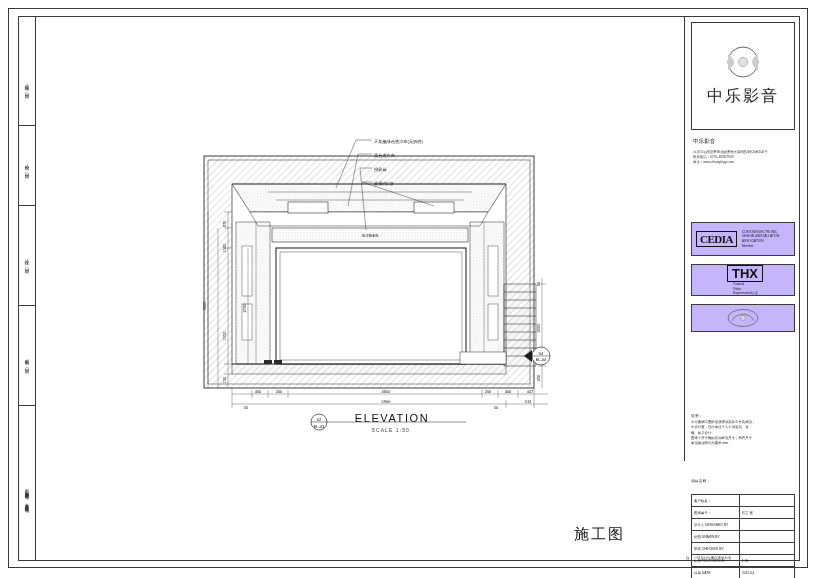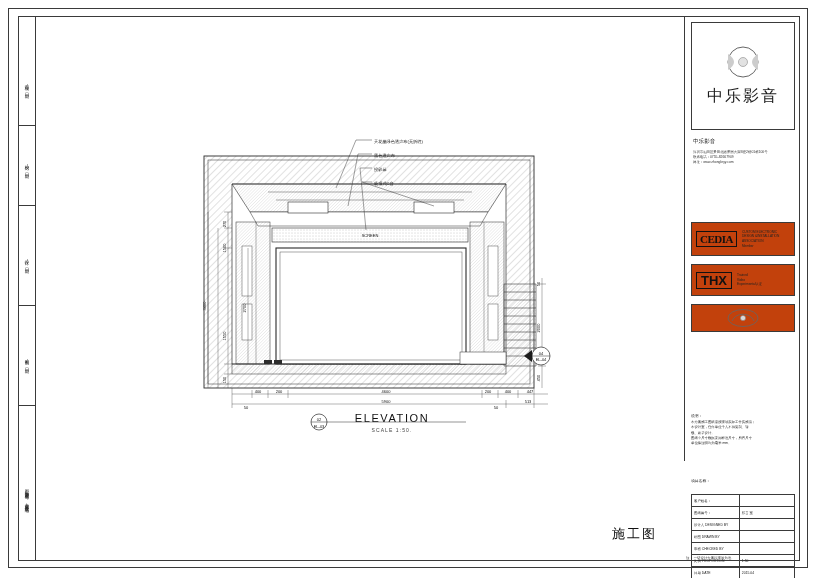--- a/index.html
+++ b/index.html
@@ -41,21 +41,21 @@
     border:1px solid #3a3a3a;box-sizing:border-box;
     display:flex;flex-direction:column;align-items:center;justify-content:center;
   }
   .logo-mark{width:46px;height:32px;margin-bottom:8px;}
   .brand-cn{font-size:16px;letter-spacing:2px;color:#1b1b1b;font-family:"DejaVu Sans",sans-serif;}
   .company-info{position:absolute;left:8px;top:122px;width:100px;}
   .company-name{font-size:5.6px;color:#111;margin-bottom:4px;}
   .company-line{font-size:3.4px;color:#333;line-height:5px;}
   .cert-box{
     position:absolute;left:6px;width:104px;border:1px solid #3a3a3a;box-sizing:border-box;
-    background:#c2410c;display:flex;align-items:center;
+    background:#c4b5fd;display:flex;align-items:center;
   }
   .cedia-logo{
     font-family:"Liberation Serif",serif;font-size:11px;font-weight:bold;color:#111;
     border:1.4px solid #111;padding:1px 3px;margin-left:4px;letter-spacing:-0.5px;
   }
   .cert-text{font-size:3.2px;line-height:4.6px;color:#222;margin-left:5px;}
   .thx-logo{
     font-family:"Liberation Sans",sans-serif;font-size:13px;font-weight:bold;color:#111;
     border:1.4px solid #111;padding:0px 4px;margin-left:4px;letter-spacing:0px;
   }
@@ -73,21 +73,21 @@
   }
   .tbl td.k{width:46px;}
   .tbl td.v{width:56px;}
   .bottom-note{
     position:absolute;left:686px;top:556px;width:130px;font-size:3.4px;color:#222;
   }
   
   .drawing{position:absolute;left:36px;top:16px;width:648px;height:444px;}
   svg.dwg{position:absolute;left:0;top:0;width:648px;height:545px;}
   .sck{
-    position:absolute;left:612px;top:525px;font-size:13px;color:#111;letter-spacing:2px;
+    position:absolute;left:574px;top:525px;font-size:15px;color:#111;letter-spacing:2px;
   }
   .dim-label{font-size:4px;fill:#111;font-family:"Liberation Sans",sans-serif;}
 </style>
 </head>
 <body>
 
 <div id="sheet">
 
   <div class="outer-border"></div>
   <div class="inner-border"></div>
@@ -284,21 +284,21 @@
     <div class="cert-box" style="top:206px;height:34px;">
       <div class="cedia-logo">CEDIA</div>
       <div class="cert-text">
         <div>CUSTOM ELECTRONIC</div>
         <div>DESIGN &amp;INSTALLATION</div>
         <div>ASSOCIATION</div>
         <div>Member</div>
       </div>
     </div>
 
-    <div class="cert-box" style="top:248px;height:32px;">
+    <div class="cert-box" style="top:248px;height:32px;flex-direction:column;">
       <div class="thx-logo">THX</div>
       <div class="cert-text">
         <div>Trained</div>
         <div>Video</div>
         <div>Experimental认证</div>
       </div>
     </div>
 
     <div class="cert-box" style="top:288px;height:28px;justify-content:center;">
       <svg width="34" height="20" viewBox="0 0 34 20">

